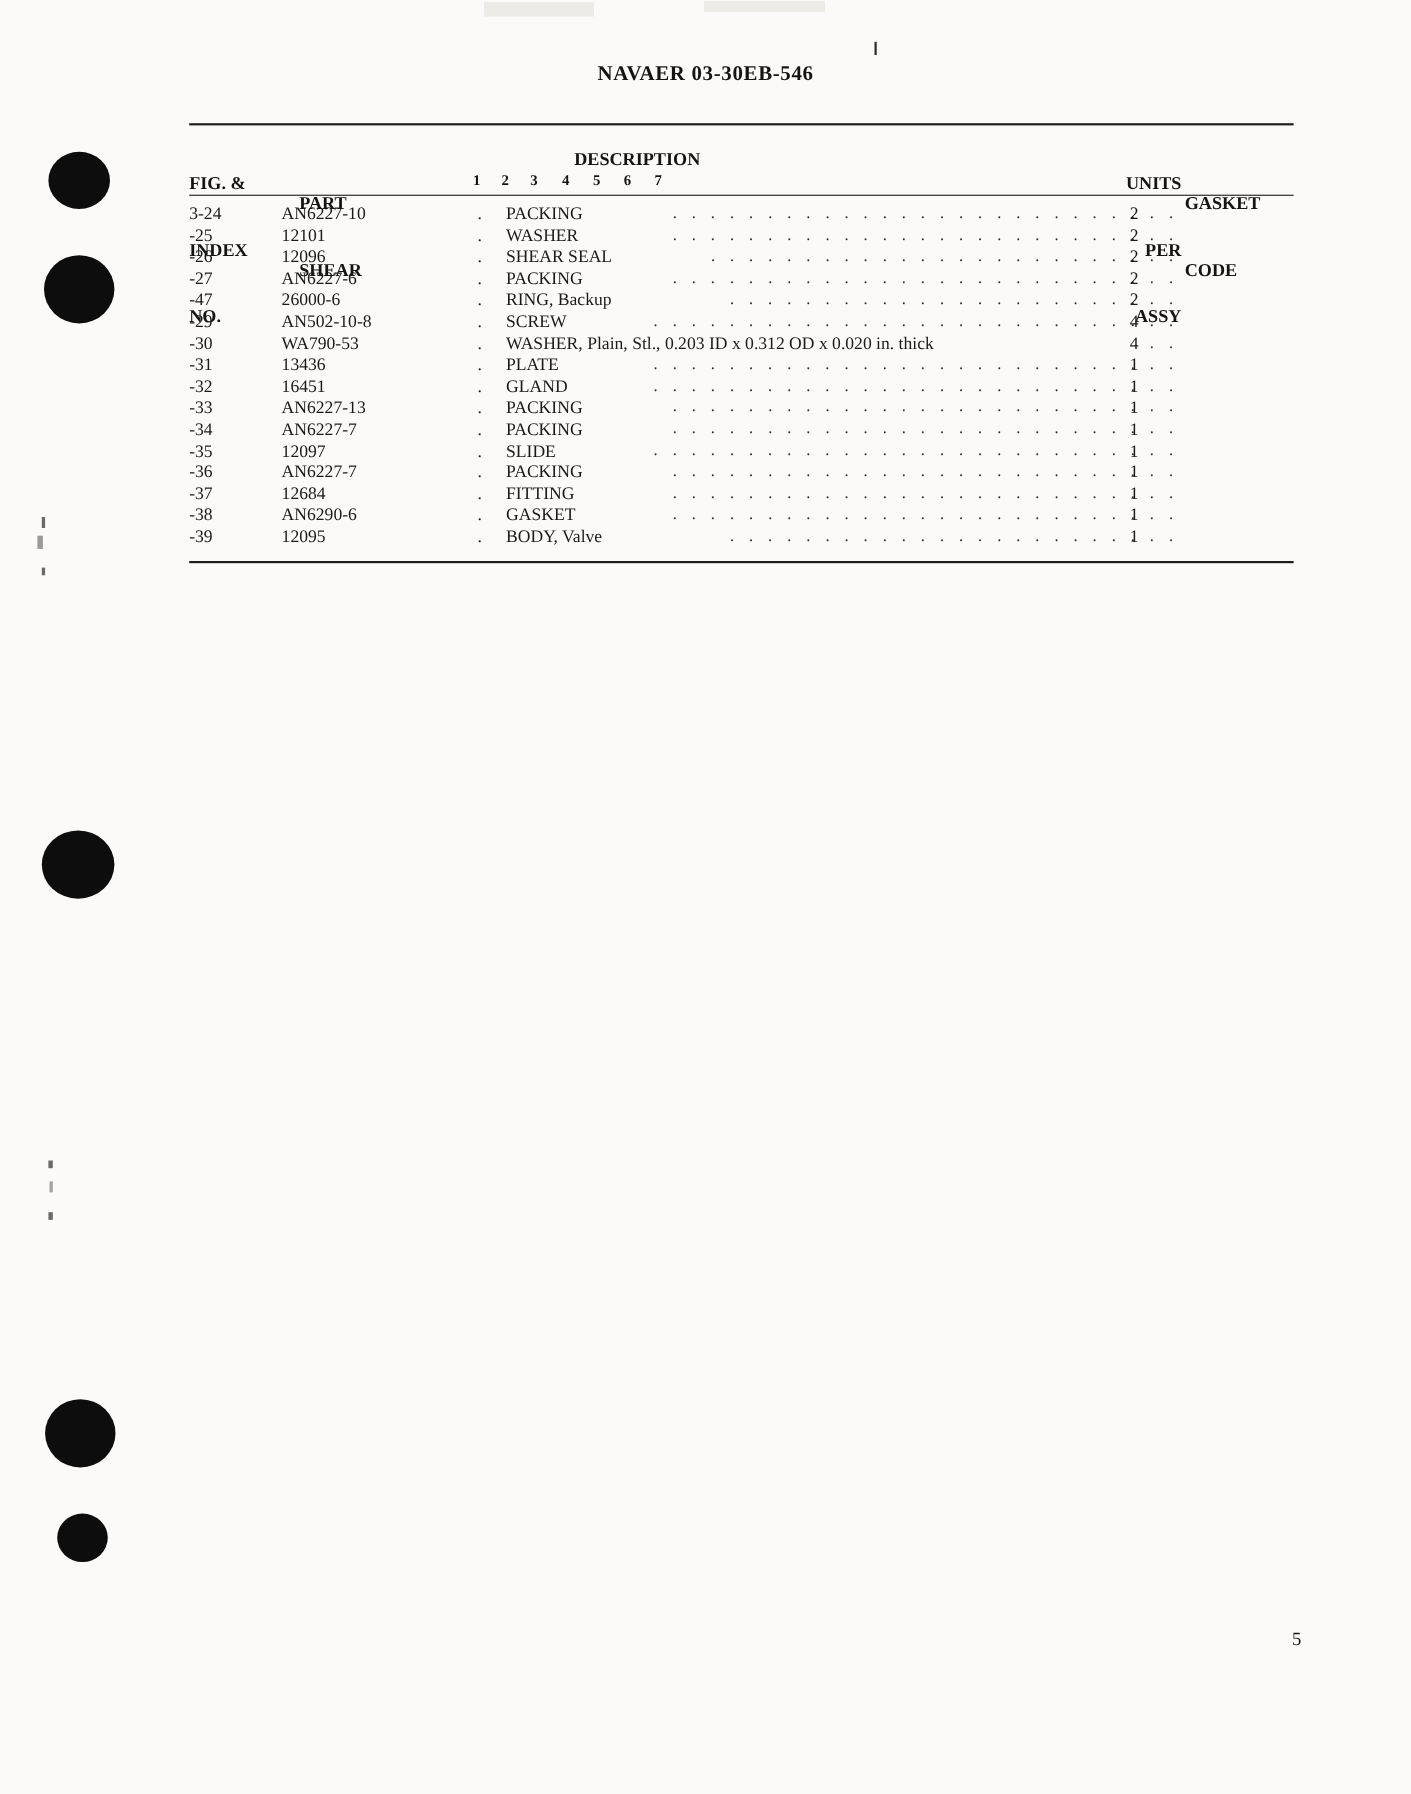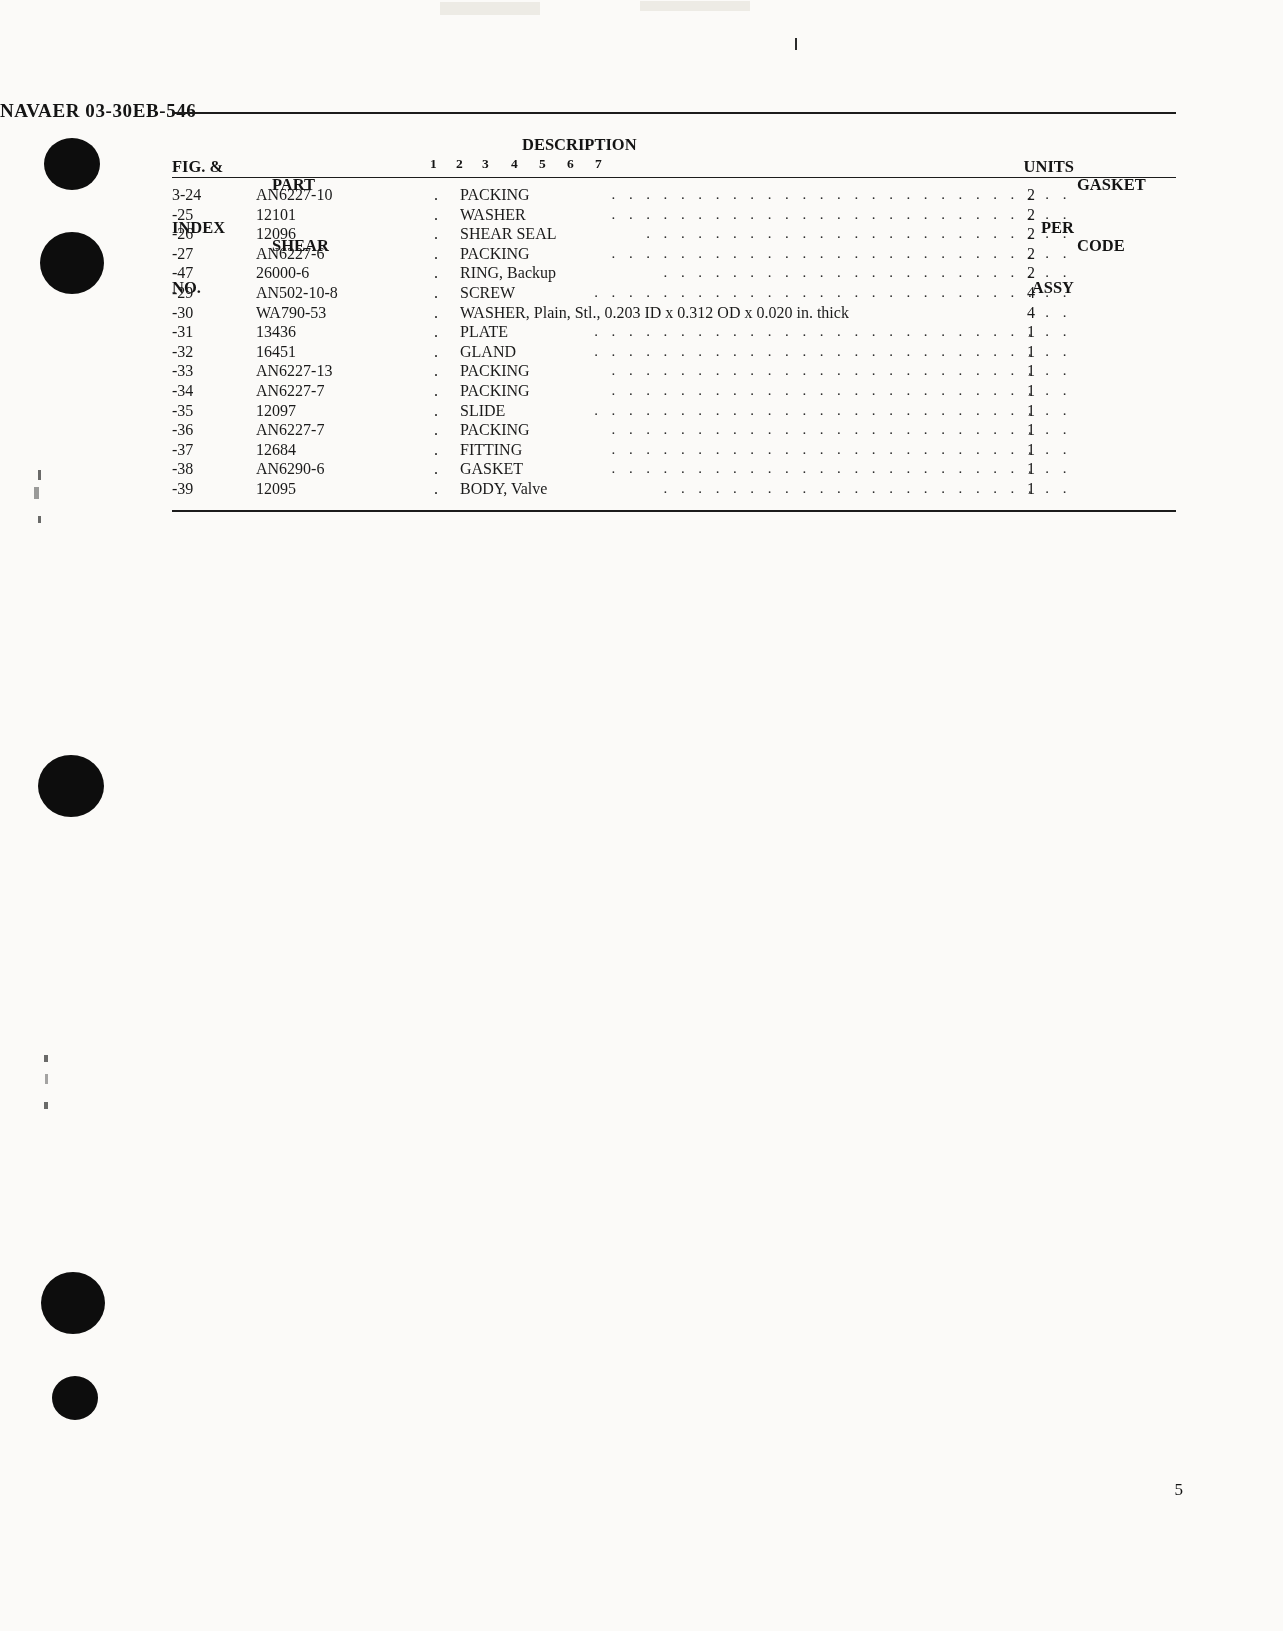--- a/index.html
+++ b/index.html
@@ -37,26 +37,26 @@
     position: absolute;
     background: #0d0d0d;
     border-radius: 50%;
   }
 
   .header-title {
     position: absolute;
     left: 0;
     top: 57px;
     width: 1283px;
+    text-align: center;
     font-family: "Liberation Serif", serif;
     font-weight: bold;
     font-size: 19px;
     letter-spacing: 0.6px;
     color: #141414;
-    margin-top: 43px;
   }
   .tick-mark {
     position: absolute;
     left: 795px;
     top: 38px;
     width: 2px;
     height: 12px;
     background: #2b2b2b;
   }
 

